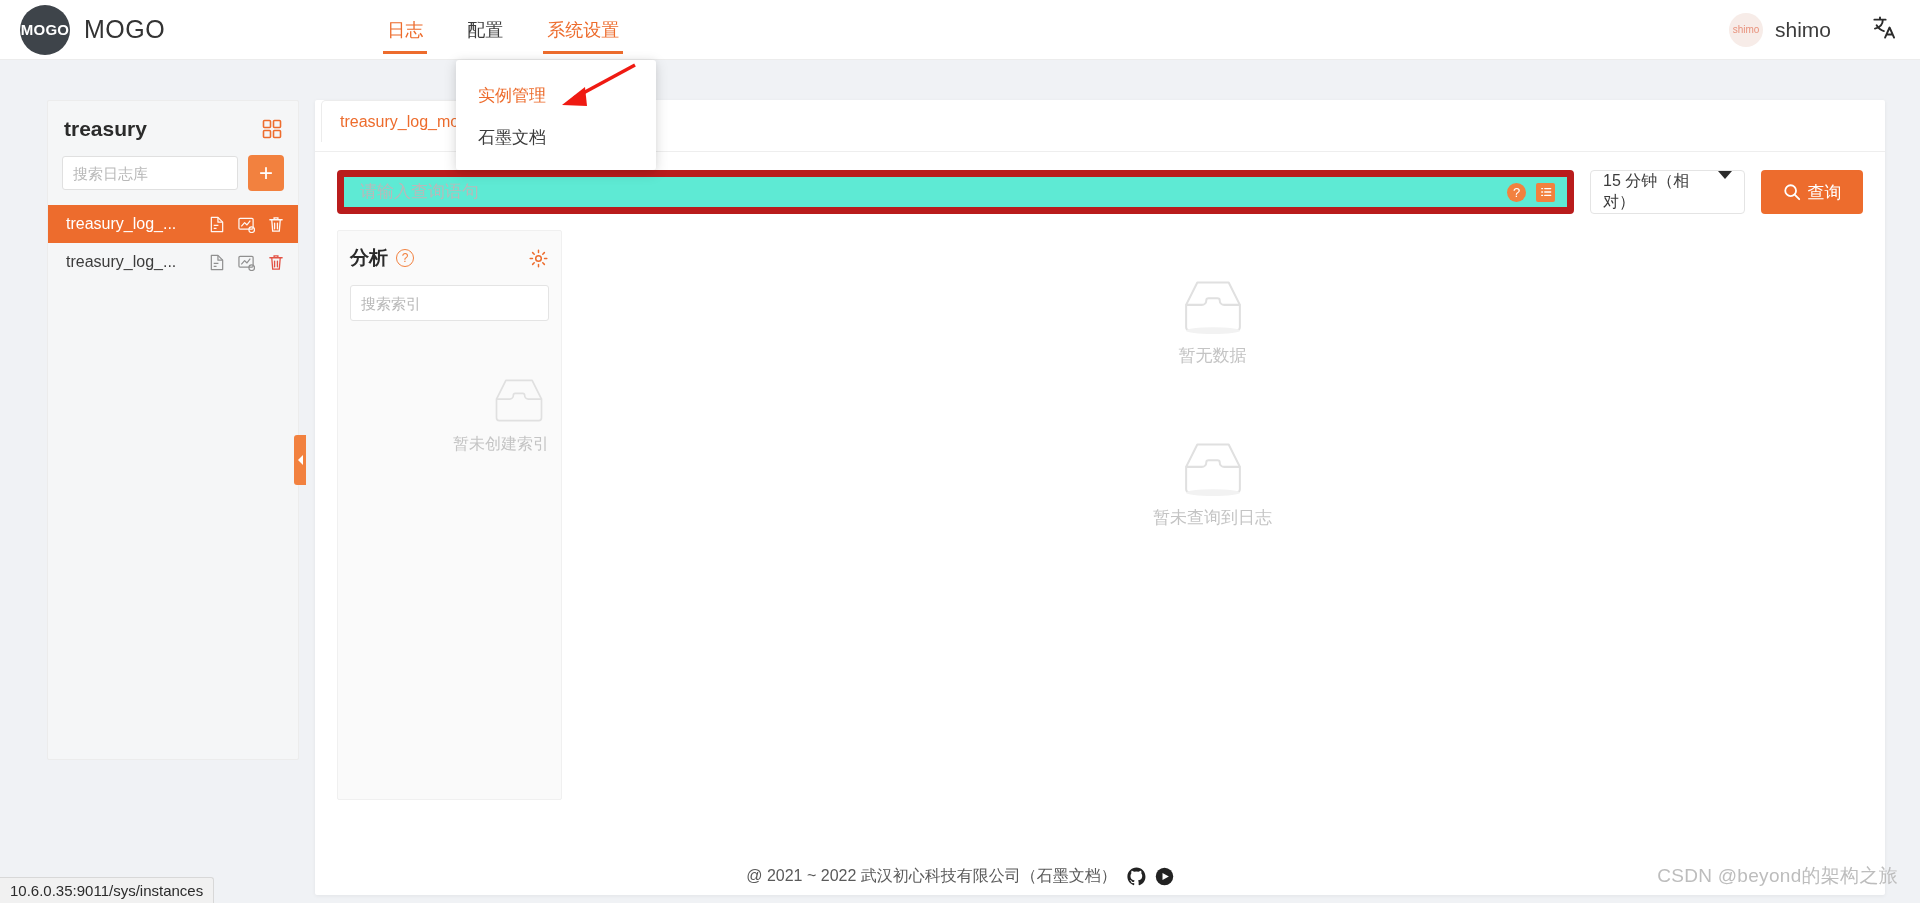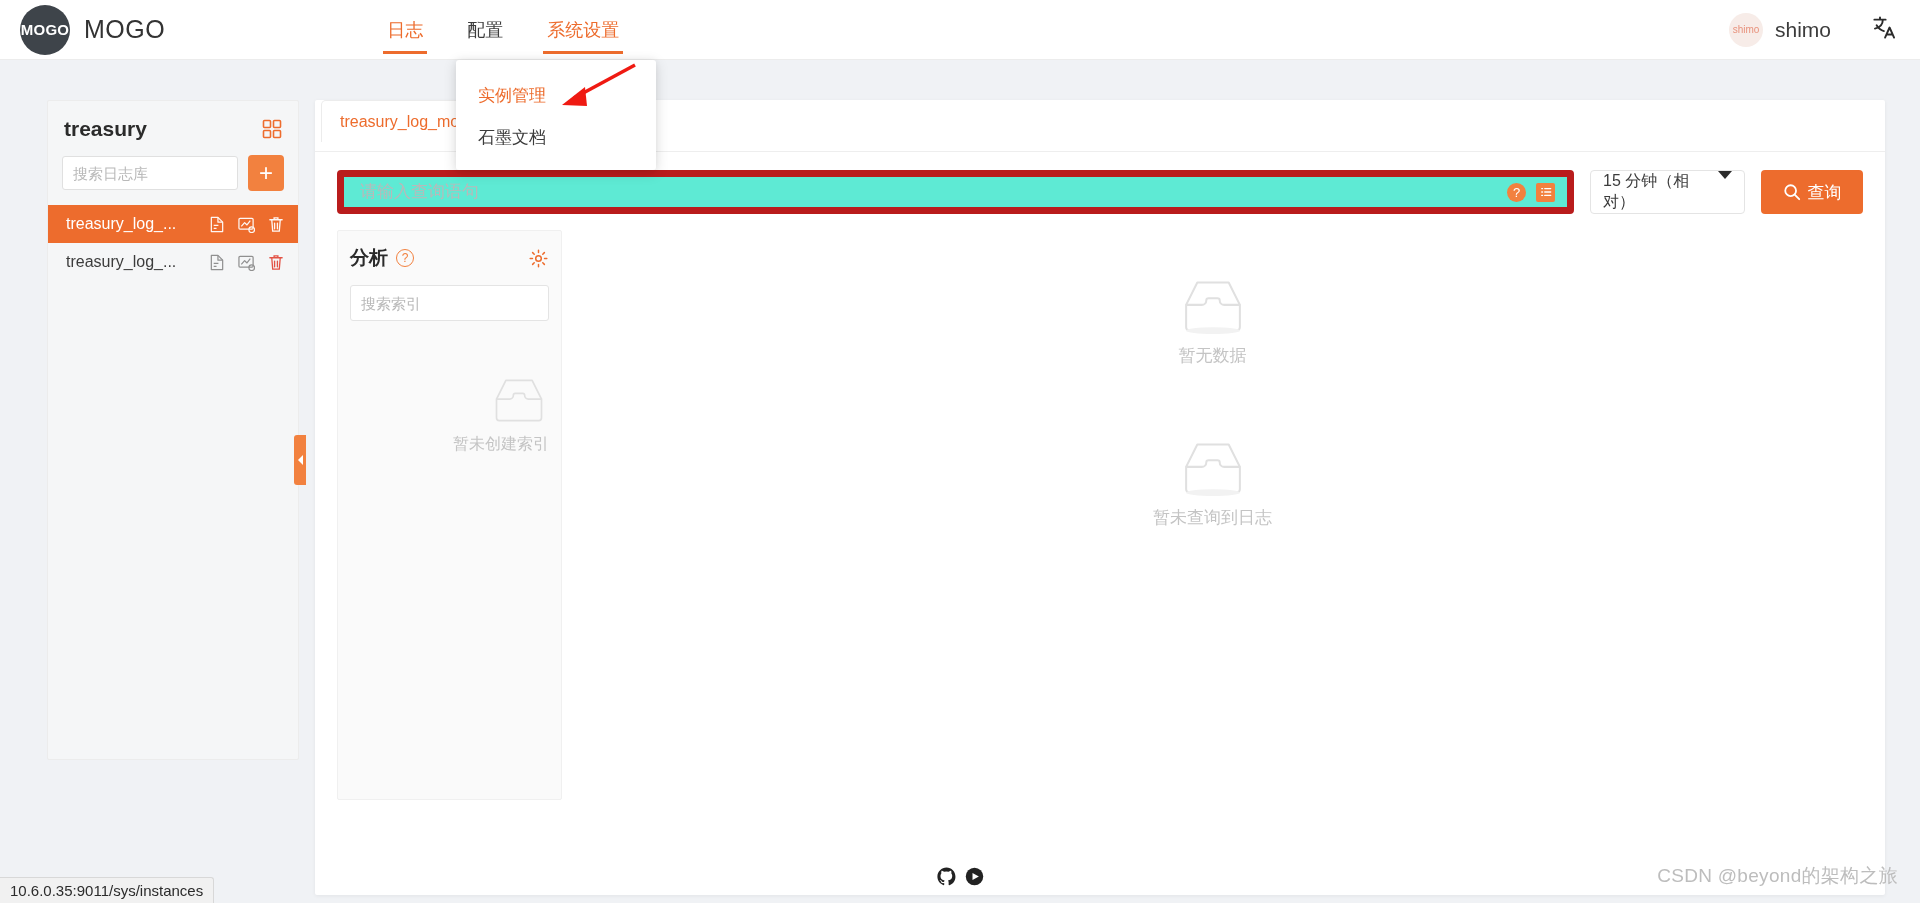--- a/index.html
+++ b/index.html
@@ -441,20 +441,21 @@
             </svg>
             <div class="empty-text">暂无数据</div>
           </div>
         </div>
 
       </div>
     </div>
   </div>
 
   <div class="footer">
+    <span>@ 2021 ~ 2022 武汉初心科技有限公司（石墨文档）</span>
     <span class="footer-icons">
       <span class="footer-ic">
         <svg width="19" height="19" viewBox="0 0 24 24" fill="#222">
           <path d="M12 .5C5.7.5.5 5.7.5 12c0 5.1 3.3 9.4 7.8 10.9.6.1.8-.2.8-.6v-2c-3.2.7-3.9-1.5-3.9-1.5-.5-1.3-1.3-1.7-1.3-1.7-1-.7.1-.7.1-.7 1.1.1 1.7 1.2 1.7 1.2 1 1.7 2.7 1.2 3.3.9.1-.7.4-1.2.7-1.5-2.6-.3-5.3-1.3-5.3-5.8 0-1.3.5-2.3 1.2-3.2-.1-.3-.5-1.5.1-3.1 0 0 1-.3 3.2 1.2a11 11 0 015.8 0c2.2-1.5 3.2-1.2 3.2-1.2.6 1.6.2 2.8.1 3.1.8.9 1.2 1.9 1.2 3.2 0 4.5-2.7 5.5-5.3 5.8.4.4.8 1.1.8 2.2v3.3c0 .4.2.7.8.6 4.5-1.5 7.8-5.8 7.8-10.9C23.5 5.7 18.3.5 12 .5z"></path>
         </svg>
       </span>
       <span class="footer-ic">
         <svg width="19" height="19" viewBox="0 0 24 24" fill="#222">
           <circle cx="12" cy="12" r="11"></circle>
           <path d="M9.5 7.5l8 4.5-8 4.5z" fill="#ffffff"></path>

